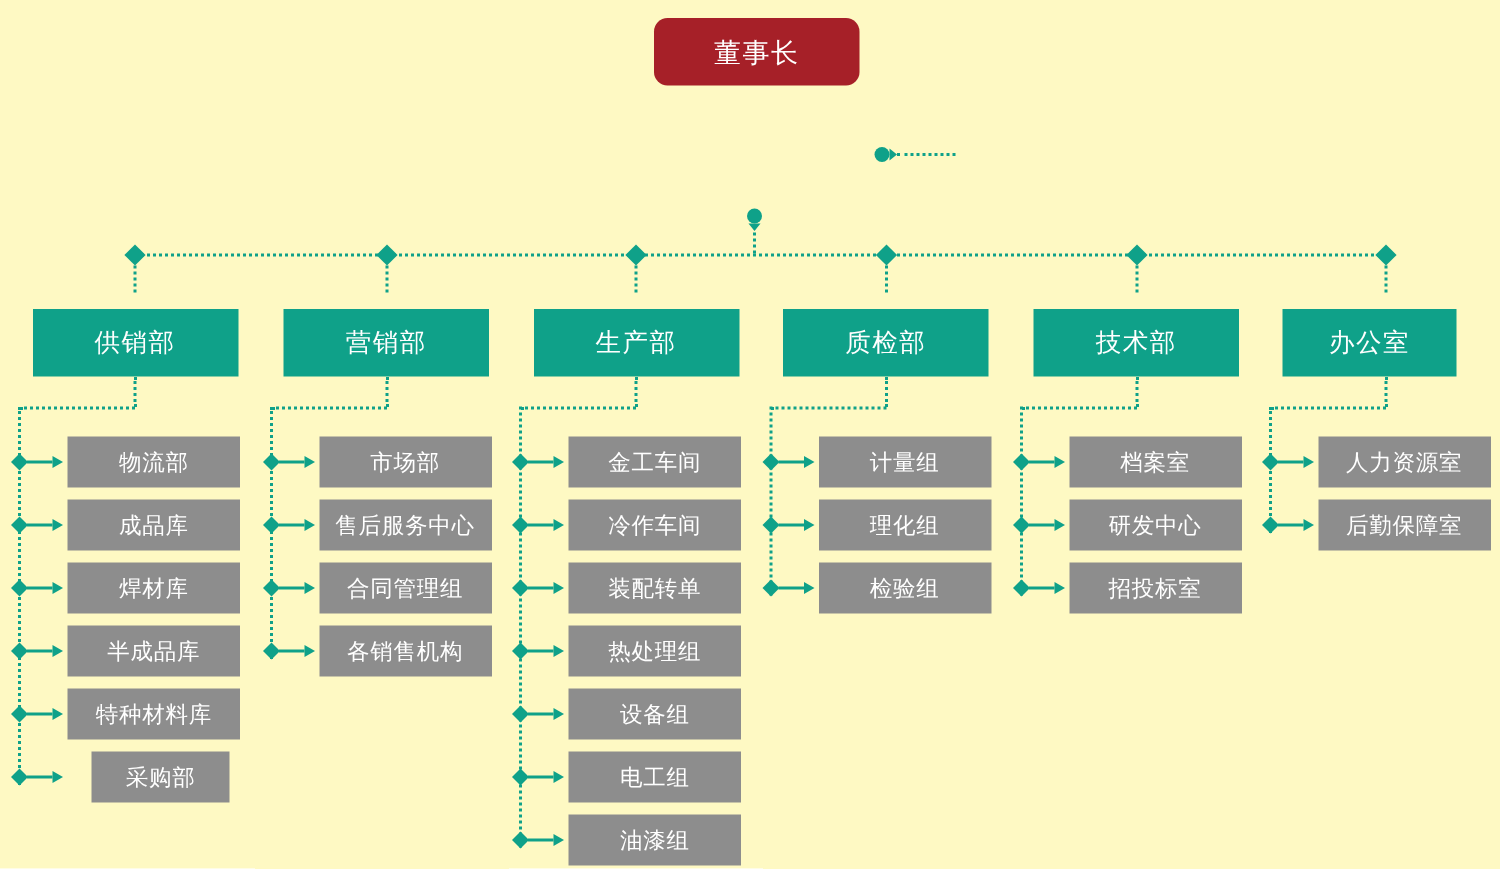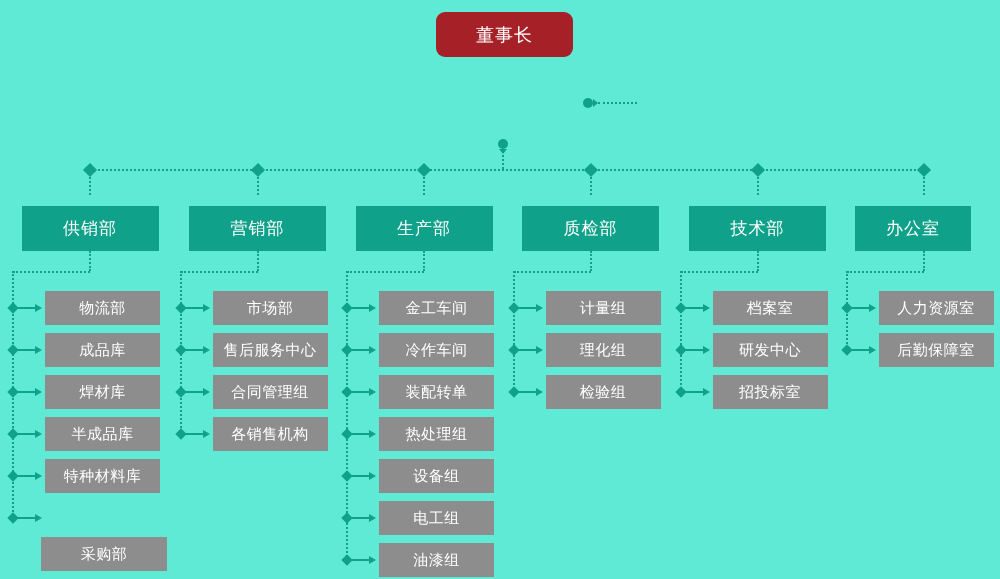--- a/index.html
+++ b/index.html
@@ -1,17 +1,17 @@
 <!DOCTYPE html>
 <html><head>
 <meta charset="utf-8">
 <style>
   html,body { margin:0; padding:0; background:#ffffff; }
   .stage {
-    position:relative; width:1000px; height:579px; background:#5eead4;
+    position:relative; width:1000px; height:579px; background:#fef9c3;
     font-family:"Liberation Sans", sans-serif; overflow:hidden;
   }
   .box {
     position:absolute; display:flex; align-items:center; justify-content:center;
     color:#ffffff; letter-spacing:1px; box-sizing:border-box;
   }
   .box-red  { background:#a62028; border-radius:9px; font-size:18px; }
   .box-teal { background:#0fa189; font-size:17px; }
   .box-gray { background:#8d8d8d; font-size:15px; letter-spacing:0.5px; }
   .vline { position:absolute; width:0; border-left:2px dotted #0fa189; }
@@ -85,21 +85,21 @@
       </div>
       <div class="diamond" style="left: 9px; top: 472px; width: 8px; height: 8px;"></div>
       <div class="ashaft" style="left: 18px; top: 475px; width: 17px;"></div>
       <div class="ahead" style="left: 35px; top: 472px;"></div>
       <div class="box box-gray" style="left: 45px; top: 459px; width: 115px; height: 34px;">
         <span>特种材料库</span>
       </div>
       <div class="diamond" style="left: 9px; top: 514px; width: 8px; height: 8px;"></div>
       <div class="ashaft" style="left: 18px; top: 517px; width: 17px;"></div>
       <div class="ahead" style="left: 35px; top: 514px;"></div>
-      <div class="box box-gray" style="left: 41px; top: 501px; width: 126px; height: 34px; margin-top: 36px;">
+      <div class="box box-gray" style="left: 61px; top: 501px; width: 92px; height: 34px;">
         <span>采购部</span>
       </div>
       <div class="diamond" style="left: 252.5px; top: 165px; width: 10px; height: 10px;"></div>
       <div class="vline" style="left: 256.5px; top: 177px; height: 18px;"></div>
       <div class="box box-teal" style="left: 189px; top: 206px; width: 137px; height: 45px;">
         <span>营销部</span>
       </div>
       <div class="vline" style="left: 256.5px; top: 251px; height: 20px;"></div>
       <div class="hline" style="left: 180.5px; top: 271px; width: 77px;"></div>
       <div class="vline" style="left: 179.5px; top: 271px; height: 168px;"></div>

